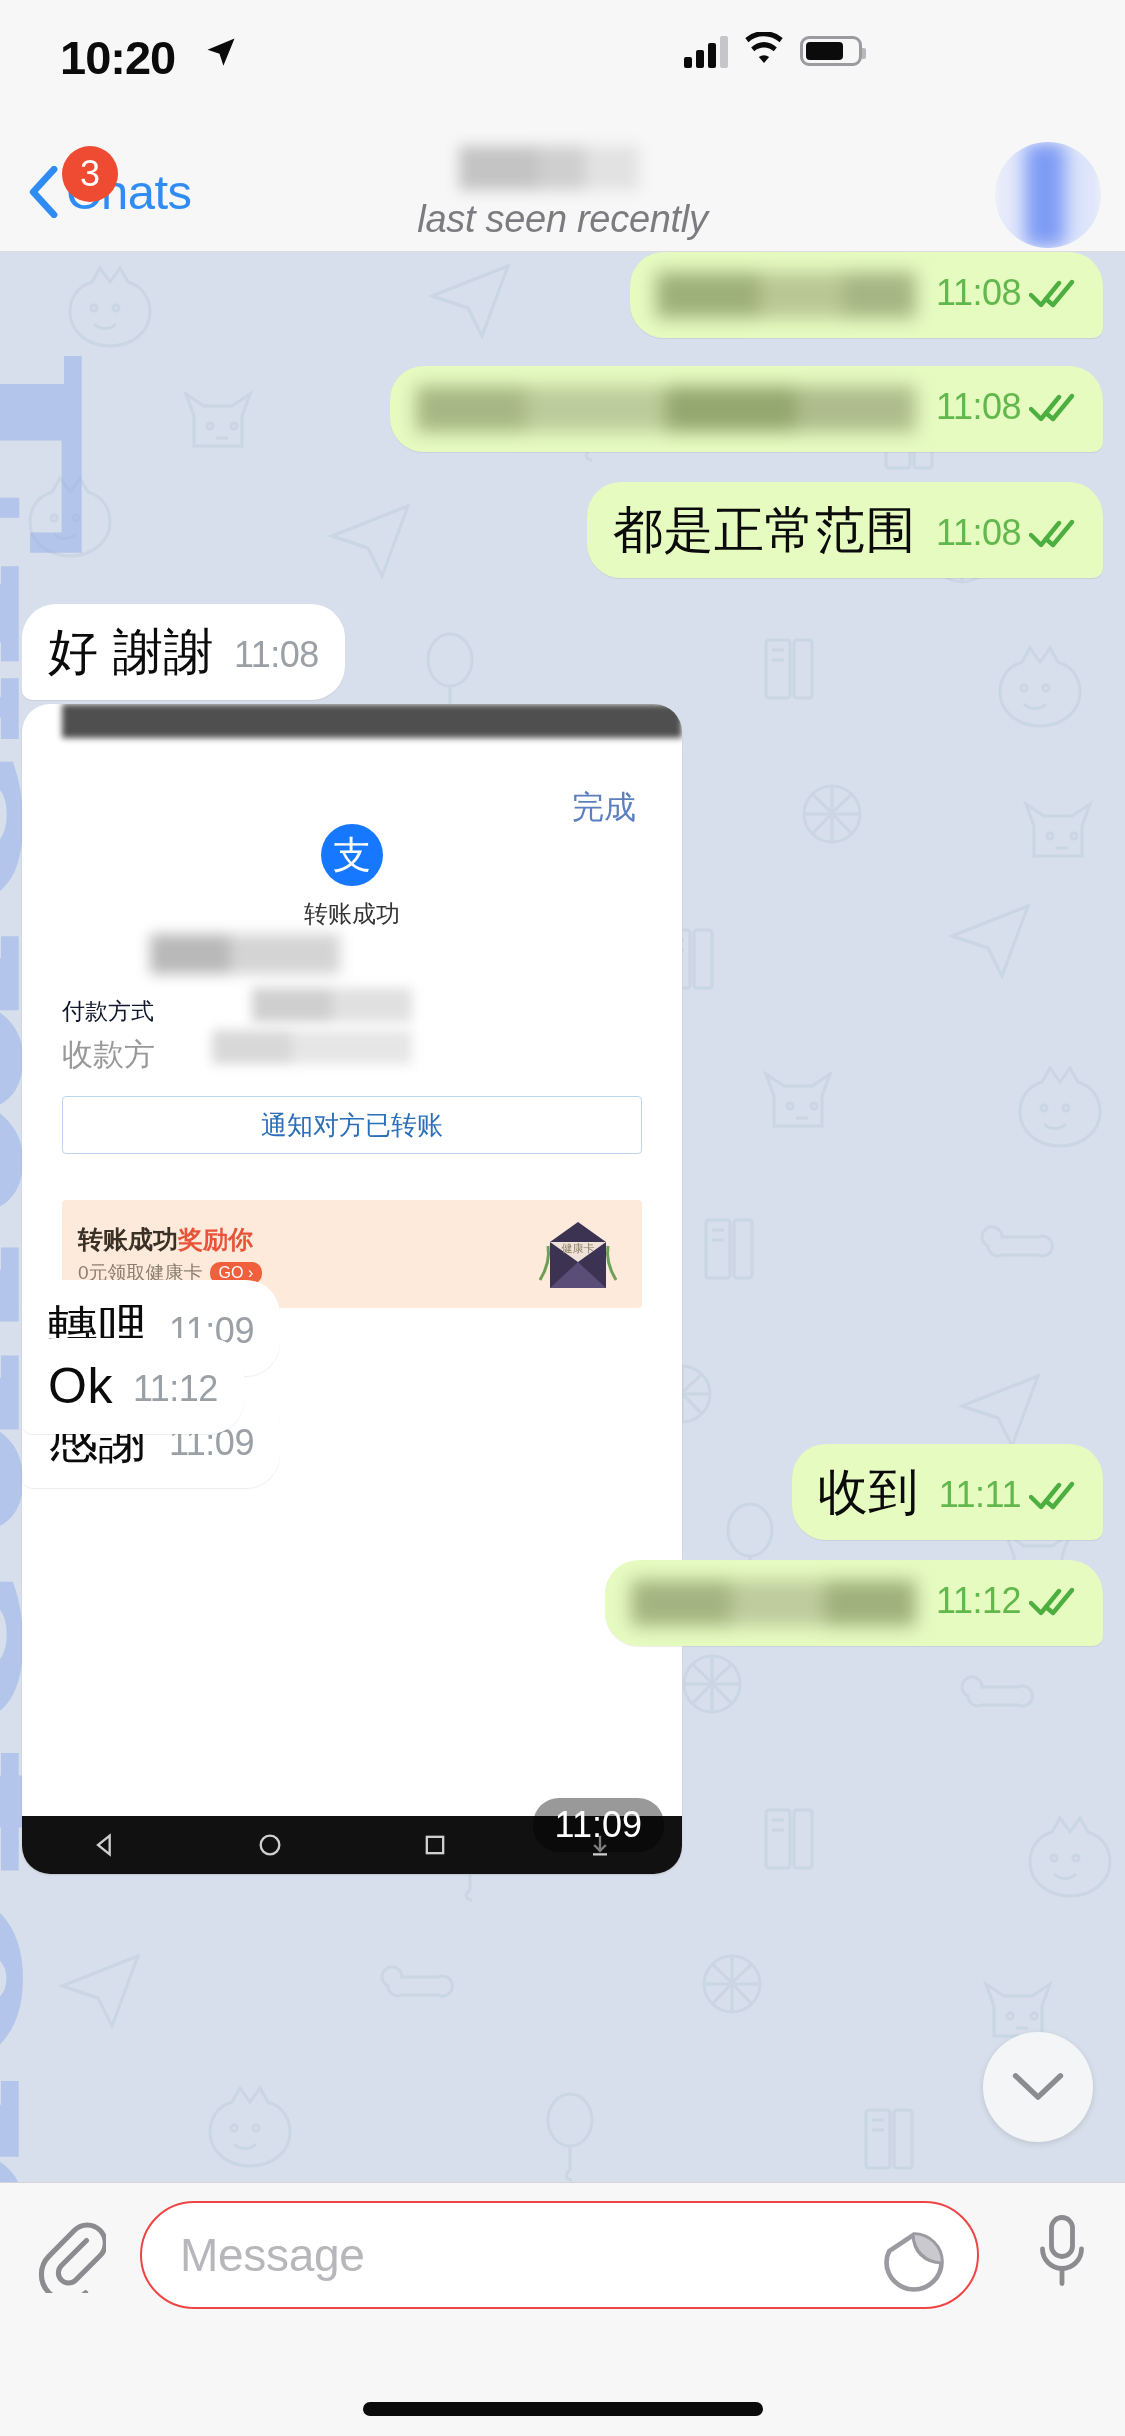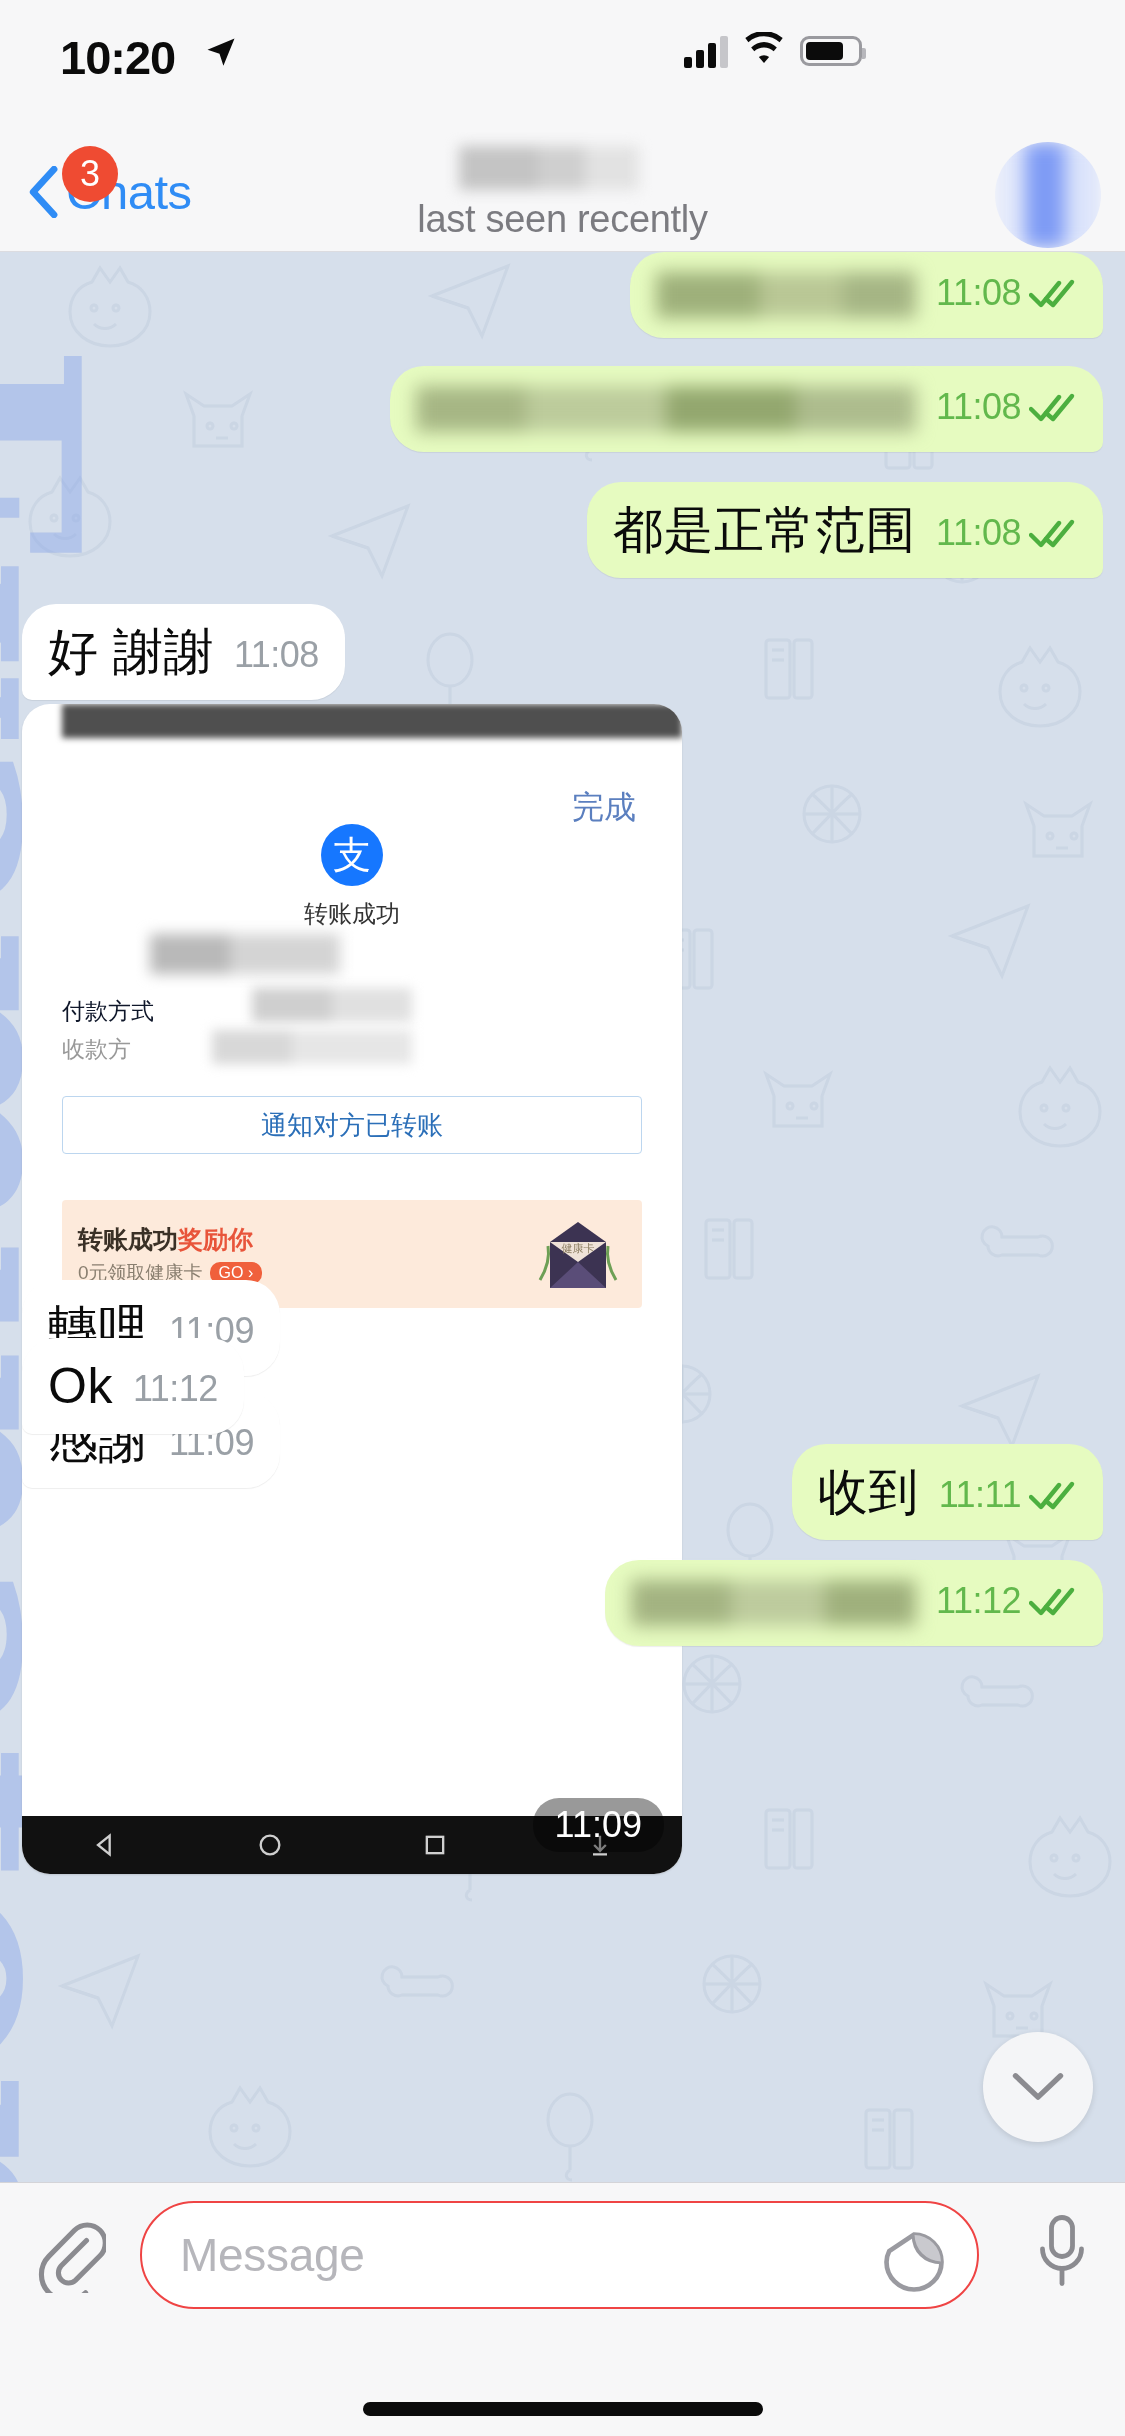--- a/index.html
+++ b/index.html
@@ -59,21 +59,21 @@
     position:absolute; left:0; right:0; top:14px; text-align:center;
     pointer-events:none;
   }
   .nav-title-blur {
     display:inline-block; width:180px; height:44px; margin:0 auto 4px;
     background:
       linear-gradient(90deg,#c4c4c4 0 44%,#cfcfcf 44% 70%,#e2e2e2 70% 100%);
     filter:blur(7px); border-radius:2px;
     position:relative; left:-14px;
   }
-  .nav-sub { font-size:38px; color:#7b7b80; letter-spacing:-0.3px; }
+  .nav-sub { font-size:38px; color:#7b7b80; letter-spacing:-0.3px;font-style:italic; }
   .nav-avatar {
     position:absolute; right:24px; top:10px; width:106px; height:106px; border-radius:53px;
     overflow:hidden;
   }
   .nav-avatar .ab {
     width:100%;height:100%;
     background:linear-gradient(90deg,#e3e9fb 0 28%,#7e9bf5 28% 66%,#dce4fb 66% 100%);
     filter:blur(9px);
   }
 
@@ -143,21 +143,21 @@
   .ali {
     position:absolute; left:50%; transform:translateX(-50%); top:86px;
     width:62px; height:62px; border-radius:31px; background:#1677ff;
     color:#fff; font-size:38px; display:flex; align-items:center; justify-content:center;
     font-family:"DejaVu Sans",sans-serif;
   }
   .ph-title { position:absolute; left:0; right:0; top:160px; text-align:center; font-size:24px; color:#333; }
   .ph-amt { position:absolute; left:128px; top:196px; width:190px; height:40px;
             background:linear-gradient(90deg,#b9b9b9 0 42%,#d4d4d4 42% 100%); filter:blur(7px); }
   .ph-l1 { position:absolute; left:40px; top:258px; font-size:23px; color:#0f172a; }
-  .ph-l2 { position:absolute; left:40px; top:296px; font-size:23px; color:#999; }
+  .ph-l2 { position:absolute; left:40px; top:296px; font-size:31px; color:#999; }
   .ph-v1 { position:absolute; left:230px; top:250px; width:160px; height:34px;
            background:linear-gradient(90deg,#cfcfcf 0 50%,#e0e0e0 50% 100%); filter:blur(6px); }
   .ph-v2 { position:absolute; left:190px; top:292px; width:200px; height:34px;
            background:linear-gradient(90deg,#d8d8d8 0 40%,#e6e6e6 40% 100%); filter:blur(6px); }
   .ph-btn {
     position:absolute; left:40px; right:40px; top:358px; height:58px;
     border:1px solid #bcd6ef; border-radius:4px; display:flex; align-items:center; justify-content:center;
     font-size:26px; color:#2b6fb8;
   }
   .ph-ad {

